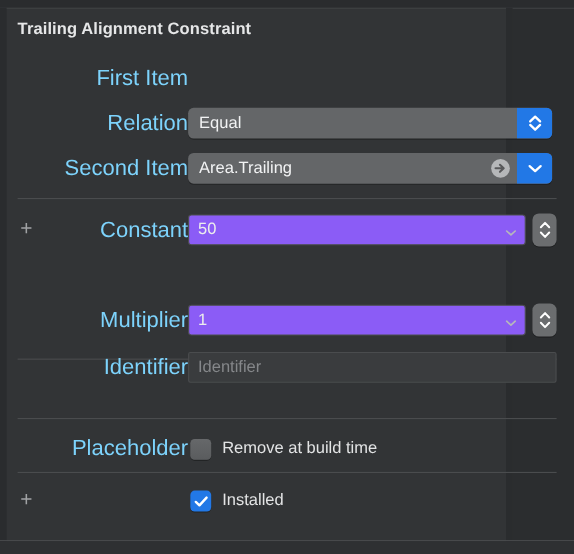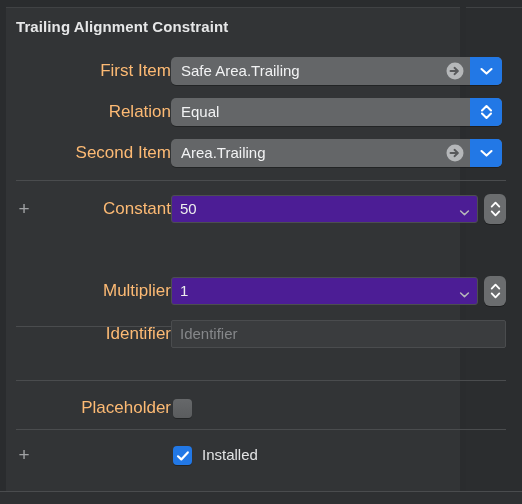--- a/index.html
+++ b/index.html
@@ -84,22 +84,22 @@
     left: 0;
     width: 510px;
     height: 30px;
   }
   .row-label {
     position: absolute;
     right: 345px;           
     top: 0;
     height: 30px;
     line-height: 30px;
-    font-size: 17px;
-    color: #fdba74;
+    font-size: 20px;
+    color: #7dd3fc;
     white-space: nowrap;
     text-align: right;
   }
   .plus {
     position: absolute;
     left: 7px;
     width: 22px;
     height: 30px;
     line-height: 30px;
     text-align: center;
@@ -150,21 +150,21 @@
     justify-content: center;
   }
 
   
   .combo {
     position: absolute;
     left: 165px;
     top: 1px;
     width: 307px;
     height: 28px;
-    background: #4c1d95;
+    background: #8b5cf6;
     border: 1px solid #4c4e50;
     border-radius: 3px;
     box-sizing: border-box;
   }
   .combo-value {
     position: absolute;
     left: 8px; top: 0;
     right: 26px; height: 26px;
     line-height: 26px;
     font-size: 15px;
@@ -267,34 +267,20 @@
   <div class="right-edge"></div>
   <div class="bottom-hairline"></div>
   <div class="bottom-strip"></div>
 
   <div class="content">
 
     <div class="title">Trailing Alignment Constraint</div>
 
     <div class="row" style="top:48px;">
       <div class="row-label">First Item</div>
-      <div class="popup">
-        <div class="popup-text">Safe Area.Trailing</div>
-        <span class="popup-jump">
-          <svg width="18" height="18" viewBox="0 0 18 18">
-            <circle cx="9" cy="9" r="8.5" fill="#b5b7b9"></circle>
-            <path d="M4.5 9 h7 M8.5 5.8 L11.9 9 L8.5 12.2" fill="none" stroke="#58595b" stroke-width="1.9" stroke-linecap="round" stroke-linejoin="round"></path>
-          </svg>
-        </span>
-        <span class="popup-arrowbtn">
-          <svg width="15" height="10" viewBox="0 0 15 10">
-            <path d="M2.5 3 L7.5 7.6 L12.5 3" fill="none" stroke="#ffffff" stroke-width="2.1" stroke-linecap="round" stroke-linejoin="round"></path>
-          </svg>
-        </span>
-      </div>
     </div>
 
     <div class="row" style="top:89px;">
       <div class="row-label">Relation</div>
       <div class="popup">
         <div class="popup-text">Equal</div>
         <span class="popup-arrowbtn">
           <svg width="15" height="18" viewBox="0 0 15 18">
             <path d="M3 7.4 L7.5 3.1 L12 7.4" fill="none" stroke="#ffffff" stroke-width="2.1" stroke-linecap="round" stroke-linejoin="round"></path>
             <path d="M3 10.6 L7.5 14.9 L12 10.6" fill="none" stroke="#ffffff" stroke-width="2.1" stroke-linecap="round" stroke-linejoin="round"></path>
@@ -368,20 +354,21 @@
       <div class="textfield">
         <div class="textfield-value">Identifier</div>
       </div>
     </div>
 
     <div class="sep" style="top:372px;"></div>
 
     <div class="row" style="top:385px;">
       <div class="row-label">Placeholder</div>
       <div class="checkbox off"></div>
+      <div class="cb-label">Remove at build time</div>
     </div>
 
     <div class="sep" style="top:421px;"></div>
 
     <div class="row" style="top:432px;">
       <div class="plus">+</div>
       <div class="checkbox on">
         <svg width="14" height="12" viewBox="0 0 14 12">
           <path d="M2 6.3 L5.3 9.4 L11.8 2.4" fill="none" stroke="#ffffff" stroke-width="2.2" stroke-linecap="round" stroke-linejoin="round"></path>
         </svg>

